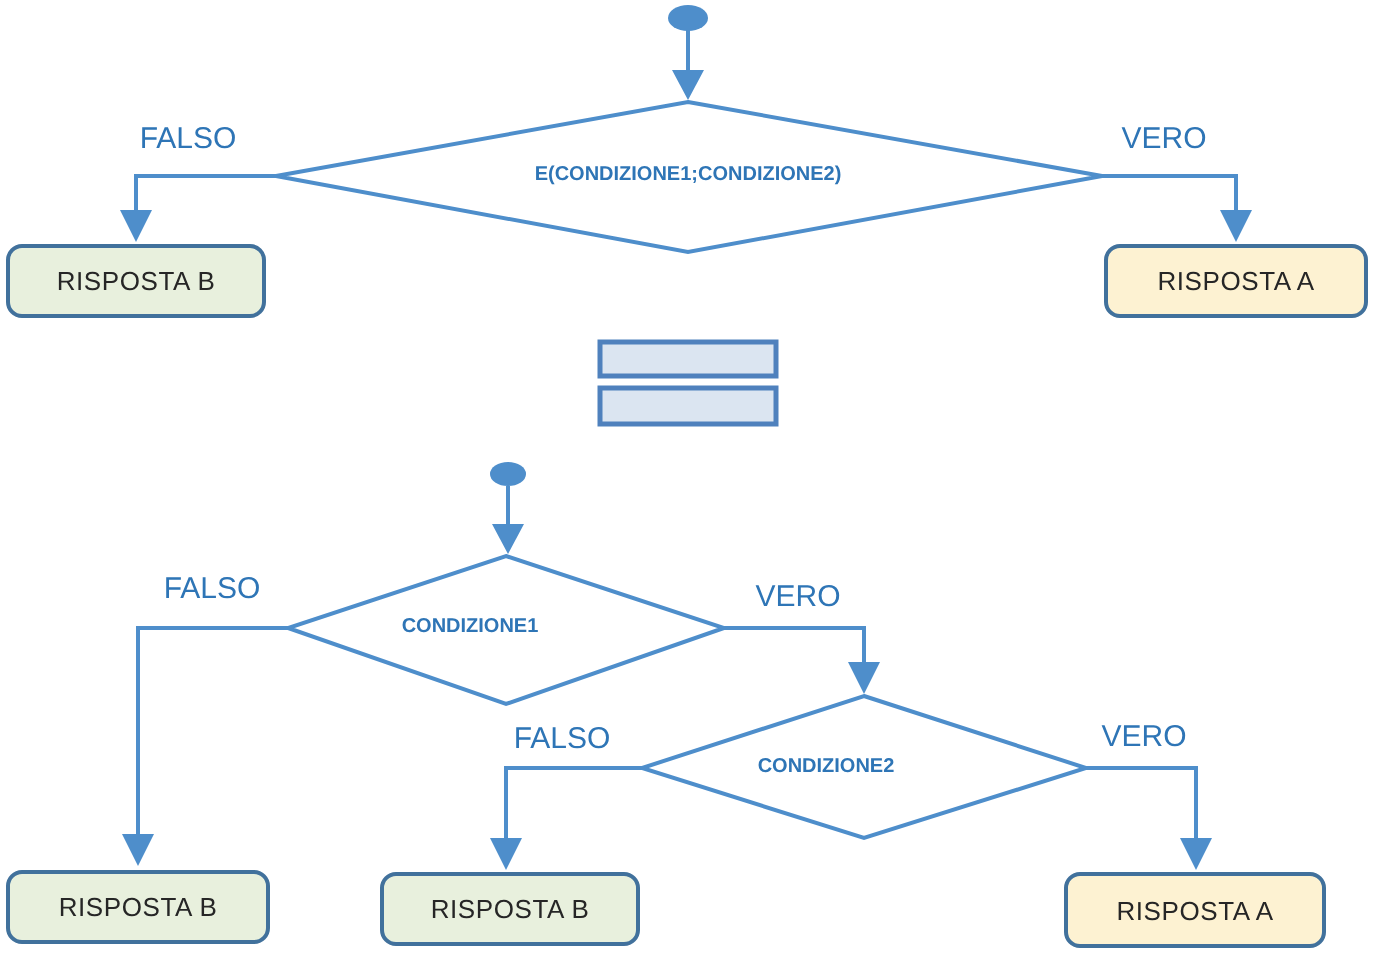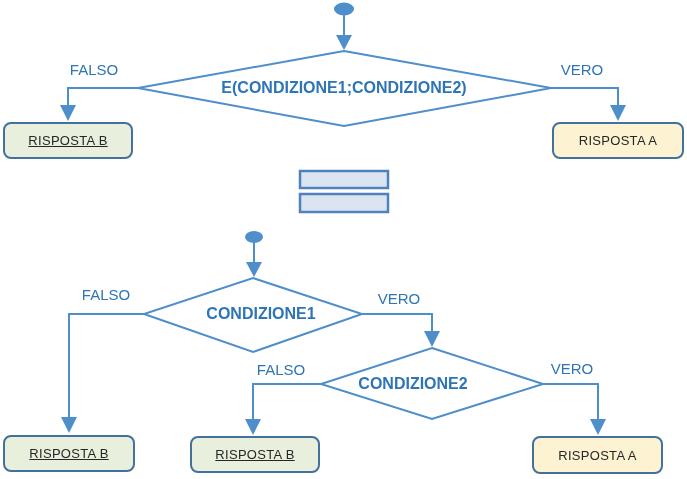--- a/index.html
+++ b/index.html
@@ -33,37 +33,37 @@
     color:var(--label-color);
     font-size:15px;
     font-weight:400;
     white-space:nowrap;
     line-height:1;
   }
   .cond-label{
     position:absolute;
     transform:translate(-50%,-50%);
     color:var(--label-color);
-    font-size:16px;
+    font-size:10px;
     font-weight:700;
     white-space:nowrap;
     line-height:1;
   }
   .result-box{
     position:absolute;
     box-sizing:border-box;
     border:2px solid var(--box-border-color);
     border-radius:8px;
     display:flex;align-items:center;justify-content:center;
     color:var(--box-text-color);
     font-size:13px;
     letter-spacing:.3px;
     white-space:nowrap;
   }
-  .green{background:var(--green-fill);text-decoration:underline;}
+  .green{background:var(--green-fill);}
   .yellow{background:var(--yellow-fill);}
 </style>
 </head>
 <body>
 
 <div class="canvas">
 
   <svg width="687" height="479" viewBox="0 0 687 479">
 
     <g>
@@ -98,21 +98,21 @@
       <path class="ah" d="M590 419 L606 419 L598 435 Z"></path>
     </g>
   </svg>
 
   <div class="cond-label" style="left:344px;top:88px;">E(CONDIZIONE1;CONDIZIONE2)</div>
   <div class="branch-label" style="left:94px;top:62px;">FALSO</div>
   <div class="branch-label" style="left:582px;top:62px;">VERO</div>
   <div class="result-box green" style="left:3px;top:122px;width:130px;height:37px;">RISPOSTA B</div>
   <div class="result-box yellow" style="left:552px;top:122px;width:132px;height:37px;">RISPOSTA A</div>
 
-  <div class="cond-label" style="left:261px;top:314px;">CONDIZIONE1</div>
+  <div class="cond-label" style="left:235px;top:314px;">CONDIZIONE1</div>
   <div class="cond-label" style="left:413px;top:384px;">CONDIZIONE2</div>
   <div class="branch-label" style="left:106px;top:287px;">FALSO</div>
   <div class="branch-label" style="left:399px;top:291px;">VERO</div>
   <div class="branch-label" style="left:281px;top:362px;">FALSO</div>
   <div class="branch-label" style="left:572px;top:361px;">VERO</div>
   <div class="result-box green" style="left:3px;top:435px;width:132px;height:37px;">RISPOSTA B</div>
   <div class="result-box green" style="left:190px;top:436px;width:130px;height:37px;">RISPOSTA B</div>
   <div class="result-box yellow" style="left:532px;top:436px;width:131px;height:38px;">RISPOSTA A</div>
 
 </div>

